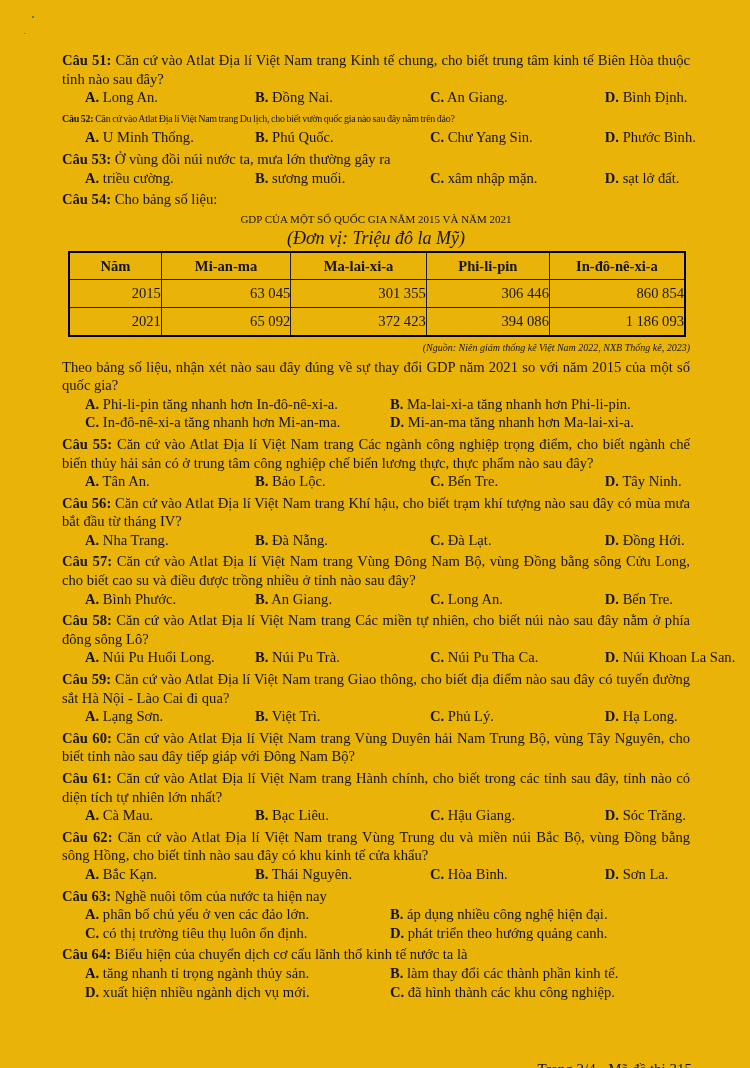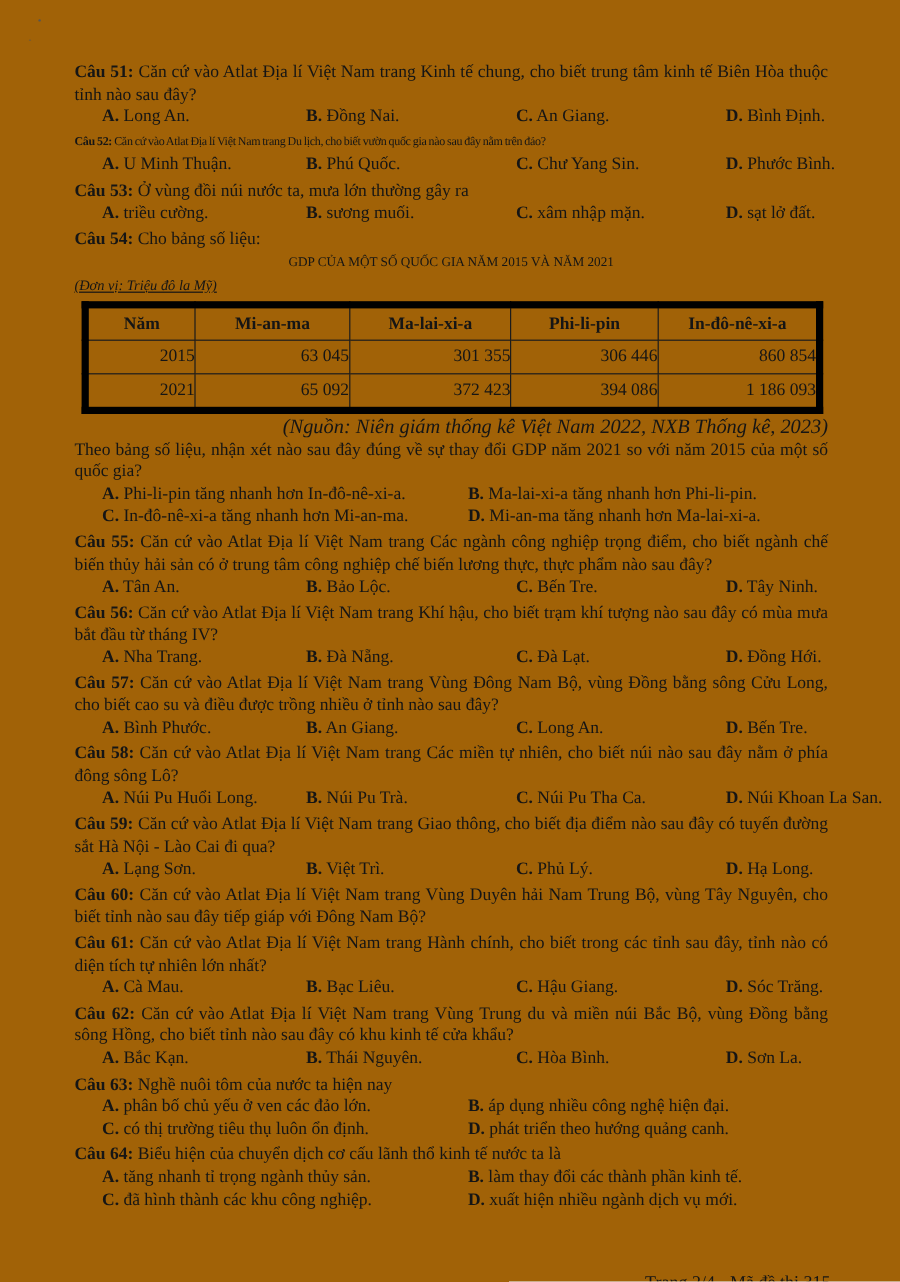--- a/index.html
+++ b/index.html
@@ -1,48 +1,48 @@
 <!DOCTYPE html>
 <html><head>
 <meta charset="utf-8">
 <style>
   html,body { margin:0; padding:0; background:#e8e8e8; }
   .page {
     position:relative;
     width:750px; height:1068px;
     margin:0 auto;
-    background:#a16207;
+    background:#eab308;
     font-family:"Liberation Serif","DejaVu Serif",serif;
     font-size:14.6px;
     line-height:18.6px;
     color:#151515;
     overflow:hidden;
   }
   .content { position:absolute; left:62px; top:48px; width:628px; }
   .q { margin-top:3px; }
   .qtext { margin:0; text-align:justify; }
   .qtext.condensed { font-size:10px; letter-spacing:-0.25px; word-spacing:-0.5px; }
   b.qlabel { font-weight:bold; }
   .opts { display:grid; padding-left:23px; }
   .opts.four { grid-template-columns:24.8% 25.6% 25.6% 24%;gap:20px; }
   .opts.two  { grid-template-columns:50.4% 49.6%; }
   .opt { white-space:nowrap; overflow:visible; }
   .opt b { font-weight:bold; }
   .table-title { margin:1px 0 0 0; text-align:center; font-size:11px; }
-  .unit-note { margin:1px 0 0 0; text-align:left; font-style:italic; font-size:12px;text-decoration:underline; }
-  .gdp-table { border-collapse:collapse; width:618px; margin:3px 0 0 6px; border:6px solid #000000; }
+  .unit-note { margin:1px 0 0 0; text-align:center; font-style:italic; font-size:18px; }
+  .gdp-table { border-collapse:collapse; width:618px; margin:3px 0 0 6px; border:2px solid #000000; }
   .gdp-table th, .gdp-table td {
     border:1px solid #1c1c1c; text-align:center; padding:0;
     font-size:14.6px;
   }
   .gdp-table th { font-weight:bold; height:26px; }
   .gdp-table td { height:27px;text-align:right; }
   .col-year { width:15%; } .col-c1 { width:21%; } .col-c2 { width:22%; }
   .col-c3 { width:20%; } .col-c4 { width:22%; }
-  .source-note { margin:2px 0 0 0; text-align:right; font-style:italic; font-size:17px; }
+  .source-note { margin:2px 0 0 0; text-align:right; font-style:italic; font-size:10px; }
   .footer {
     position:absolute; right:58px; top:1060px;
     font-size:15px; color:#151515;
   }
   .speck { position:absolute; background:#555; border-radius:50%; }
   .speck.s1 { left:32px; top:16px; width:2px; height:2px; }
   .speck.s2 { left:24px; top:33px; width:2px; height:1px; opacity:.6; }
 </style>
 </head>
 <body>
@@ -59,21 +59,21 @@
         <div class="opt"><b>A.</b> <span>Long An.</span></div>
         <div class="opt"><b>B.</b> <span>Đồng Nai.</span></div>
         <div class="opt"><b>C.</b> <span>An Giang.</span></div>
         <div class="opt"><b>D.</b> <span>Bình Định.</span></div>
       </div>
     </div>
 
     <div class="q">
       <p class="qtext condensed"><b class="qlabel">Câu 52:</b> <span>Căn cứ vào Atlat Địa lí Việt Nam trang Du lịch, cho biết vườn quốc gia nào sau đây nằm trên đảo?</span></p>
       <div class="opts four">
-        <div class="opt"><b>A.</b> <span>U Minh Thuận.</span></div>
+        <div class="opt"><b>A.</b> <span>U Minh Thống.</span></div>
         <div class="opt"><b>B.</b> <span>Phú Quốc.</span></div>
         <div class="opt"><b>C.</b> <span>Chư Yang Sin.</span></div>
         <div class="opt"><b>D.</b> <span>Phước Bình.</span></div>
       </div>
     </div>
 
     <div class="q">
       <p class="qtext"><b class="qlabel">Câu 53:</b> <span>Ở vùng đồi núi nước ta, mưa lớn thường gây ra</span></p>
       <div class="opts four">
         <div class="opt"><b>A.</b> <span>triều cường.</span></div>
@@ -213,21 +213,21 @@
         <div class="opt"><b>C.</b> <span>có thị trường tiêu thụ luôn ổn định.</span></div>
         <div class="opt"><b>D.</b> <span>phát triển theo hướng quảng canh.</span></div>
       </div>
     </div>
 
     <div class="q">
       <p class="qtext"><b class="qlabel">Câu 64:</b> <span>Biểu hiện của chuyển dịch cơ cấu lãnh thổ kinh tế nước ta là</span></p>
       <div class="opts two">
         <div class="opt"><b>A.</b> <span>tăng nhanh tỉ trọng ngành thủy sản.</span></div>
         <div class="opt"><b>B.</b> <span>làm thay đổi các thành phần kinh tế.</span></div>
+        <div class="opt"><b>D.</b> <span>xuất hiện nhiều ngành dịch vụ mới.</span></div>
         <div class="opt"><b>C.</b> <span>đã hình thành các khu công nghiệp.</span></div>
-        <div class="opt"><b>D.</b> <span>xuất hiện nhiều ngành dịch vụ mới.</span></div>
       </div>
     </div>
 
   </div>
 
   <div class="footer">Trang 2/4 - Mã đề thi 315</div>
 </div>
 
 </body></html>

